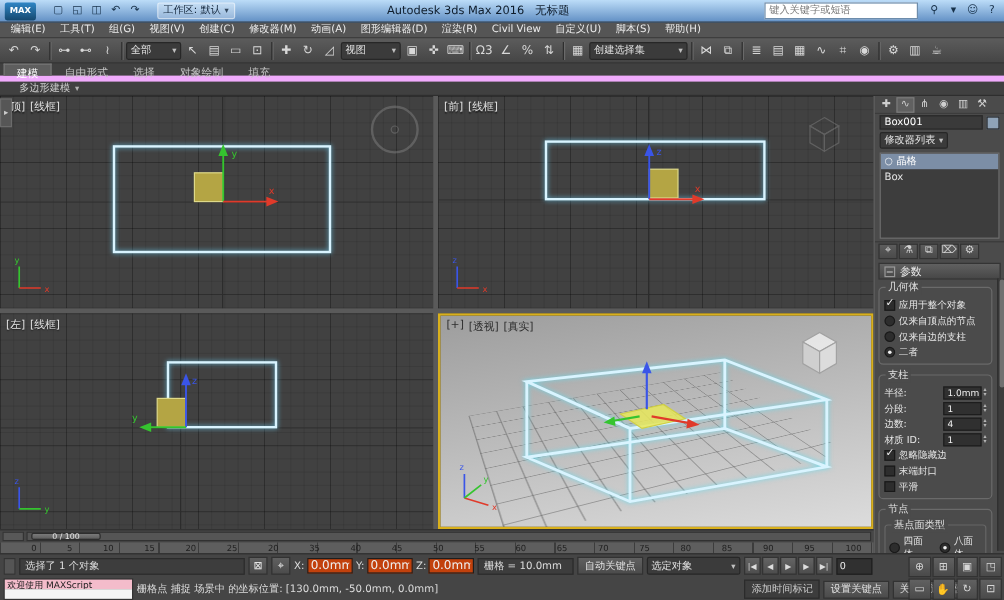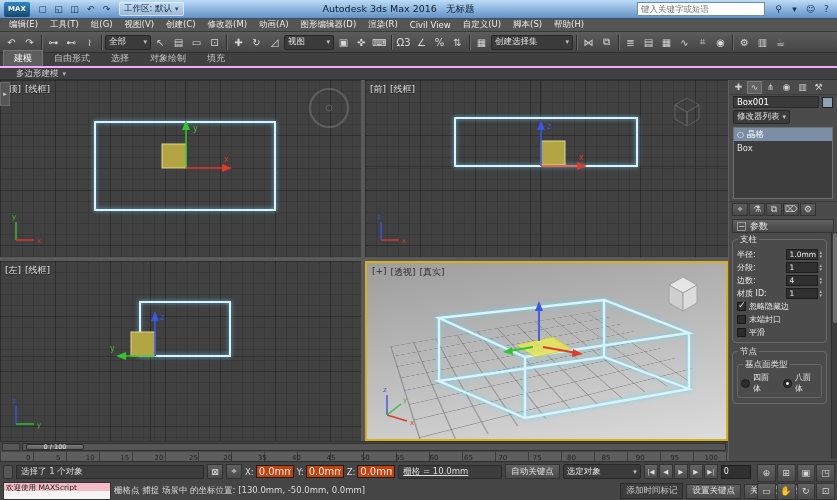--- a/index.html
+++ b/index.html
@@ -1,21 +1,21 @@
 <!DOCTYPE html>
 <html style="--active: #d9b01c; --sel: #d9f4ff; --gx: #e03a2a; --gy: #35c42f; --gz: #3a55e8; --boxy: #b4a544; --boxys: #ded98a; --pink: #f4bccb; --title_top: #bcdcf8; --title_bottom: #6391c5;"><head>
 <meta charset="utf-8">
 <style>
   *{box-sizing:border-box;margin:0;padding:0;}
   html,body{background:#222;}
   #app{position:relative;width:837px;height:500px;overflow:hidden;background:#484848;
        font-family:"DejaVu Sans","Liberation Sans",sans-serif;color:#ddd;font-size:9px;}
 
   
-  .titlebar{position:absolute;top:0;left:0;right:0;height:19px;display:flex;align-items:center;gap:5px;
+  .titlebar{position:absolute;top:0;left:0;right:0;height:19px;display:flex;align-items:center;gap:11px;
             padding:0 4px;background:linear-gradient(var(--title_top),var(--title_bottom));border-bottom:1px solid #38536f;}
   .brand{width:26px;height:15px;border-radius:2px;background:linear-gradient(#2f86c6,#15486f);color:#fff;
          font-size:7px;font-weight:bold;display:flex;align-items:center;justify-content:center;flex:none;}
   .qat{display:flex;gap:1px;}
   .qbtn{min-width:15px;height:15px;display:inline-flex;align-items:center;justify-content:center;
         font-size:9px;color:#17314a;}
   .ws{height:14px;background:rgba(255,255,255,.28);border:1px solid rgba(255,255,255,.5);border-radius:2px;
       font-size:8.5px;color:#14273c;padding:0 4px;display:flex;align-items:center;gap:3px;flex:none;}
   .wtitle{position:absolute;left:220px;right:260px;text-align:center;font-size:9.5px;color:#0e1c2b;
           white-space:nowrap;overflow:hidden;}
@@ -33,21 +33,21 @@
   .maintb{position:absolute;top:32px;left:0;right:0;height:21px;background:linear-gradient(#5c5c5c,#454545);
           border-bottom:1px solid #2f2f2f;display:flex;align-items:center;padding:0 3px;gap:1px;}
   .tbtn{min-width:17px;height:17px;display:inline-flex;align-items:center;justify-content:center;
         font-size:10px;color:#d8d8d8;border-radius:2px;white-space:nowrap;}
   .tsep{width:1px;height:15px;background:#2e2e2e;box-shadow:1px 0 0 #6a6a6a;margin:0 2px;flex:none;}
   .combo{height:15px;background:#3b3b3b;border:1px solid #272727;border-radius:2px;font-size:8.5px;
          display:inline-flex;align-items:center;justify-content:space-between;padding:0 3px;gap:3px;color:#e2e2e2;white-space:nowrap;overflow:hidden;}
 
   
   .ribbon{position:absolute;top:53px;left:0;right: 0;height:27px;background:#404040;border-bottom:1px solid #2e2e2e;}
-  .rtabs{display:flex;height:15px;align-items:flex-end;padding-left:3px;gap:1px;border-bottom:2px solid #f0abfc;}
+  .rtabs{display:flex;height:15px;padding-left:3px;gap:1px;border-bottom:5px solid #f0abfc;}
   .rtab{font-size:9px;padding:1px 10px;color:#c4c4c4;}
   .rtab.active{background:#5e5e5e;color:#fff;border:1px solid #757575;border-bottom:none;}
   .rstrip{height:11px;display:flex;align-items:center;gap:4px;padding-left:16px;font-size:8.5px;color:#cfcfcf;}
 
   
   .vports{position:absolute;left:0;top:80px;width:728px;height:361px;background:#333;}
   .vp{position:absolute;overflow:hidden;background:#414141;}
   .wire{background-color:#414141;background-image:
         linear-gradient(rgba(0,0,0,.10) 1px,transparent 1px),
         linear-gradient(90deg,rgba(0,0,0,.10) 1px,transparent 1px),
@@ -131,21 +131,21 @@
   .tick .lbl{font-size:7px;color:#1f1f1f;}
 
   
   .statusbar{position:absolute;left:0;top:461px;width:837px;height:39px;background:#454545;border-top:1px solid #2e2e2e;}
   .srow1,.srow2{display:flex;align-items:center;gap:3px;padding:0 3px;height:19px;}
   .srow2{height:20px;}
   .minibtn{width:10px;height:14px;background:#555;border:1px solid #333;flex:none;}
   .sfield{height:14px;background:#3d3d3d;border:1px solid #2b2b2b;color:#ddd;font-size:8.5px;
           display:flex;align-items:center;padding:0 4px;white-space:nowrap;overflow:hidden;}
   .selinfo{width:188px;}
-  .gridf{width:104px;text-decoration:underline;}
+  .gridf{width:80px;}
   .sbtn{height:15px;background:linear-gradient(#606060,#4b4b4b);border:1px solid #323232;color:#e2e2e2;
         font-size:8.5px;display:inline-flex;align-items:center;justify-content:center;padding:0 5px;white-space:nowrap;}
   .sbtn.ico{width:16px;padding:0;font-size:9px;}
   .xyz{display:flex;align-items:center;gap:2px;font-size:8.5px;color:#ddd;}
   .xyzf{width:38px;height:13px;background:#c2410c;border:1px solid #1e1e1e;color:#eee;font-size:10px;
         padding:0 2px;font-family:inherit;}
   .selmode{width:78px;height:15px;}
   .transport{display:flex;gap:1px;}
   .tpbtn{width:14px;height:15px;background:linear-gradient(#646464,#4d4d4d);border:1px solid #333;
          color:#ddd;font-size:6.5px;display:inline-flex;align-items:center;justify-content:center;}
@@ -540,20 +540,39 @@
         <span class="cpbtn">
           <span class="lbl">⚙</span>
         </span>
       </div>
     <div class="roll">
       <span class="rollminus">−</span>
       <span>参数</span>
     </div>
 
     <div class="cp-body">
+      <div class="grp">
+        <span class="gtitle">几何体</span>
+        <div class="crow">
+          <span class="cb on"></span>
+          <span>应用于整个对象</span>
+        </div>
+        <div class="crow">
+          <span class="rb"></span>
+          <span>仅来自顶点的节点</span>
+        </div>
+        <div class="crow">
+          <span class="rb"></span>
+          <span>仅来自边的支柱</span>
+        </div>
+        <div class="crow">
+          <span class="rb on"></span>
+          <span>二者</span>
+        </div>
+      </div>
 
       <div class="grp">
         <span class="gtitle">支柱</span>
         <div class="crow">
           <span class="clab">半径:</span>
           <span class="fld">
             <span class="fldv">1.0mm</span>
             <span class="spud"></span>
           </span>
         </div>

